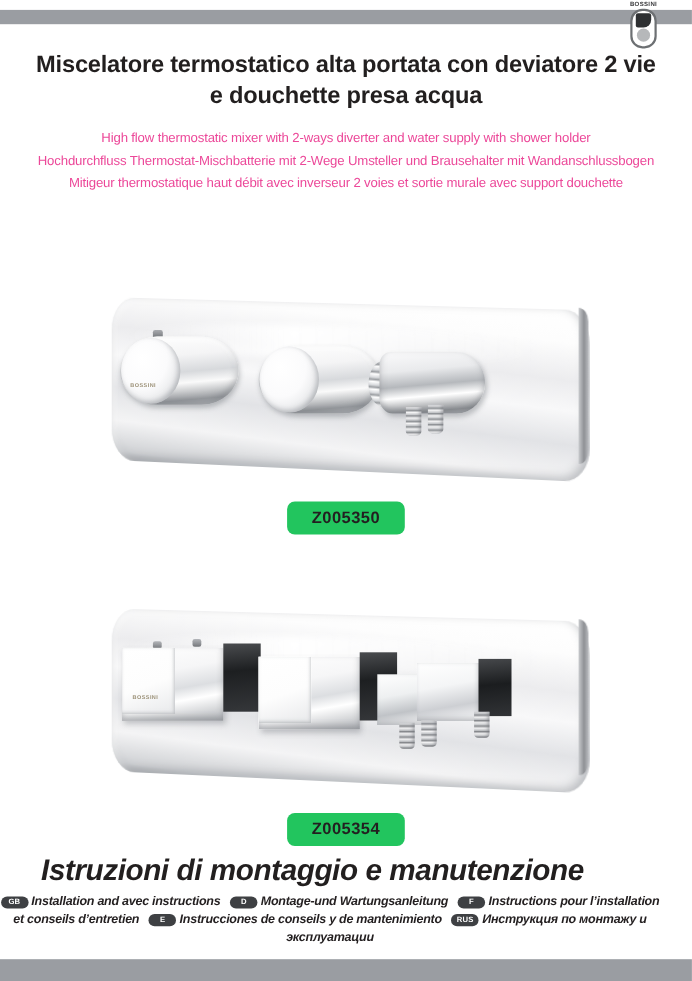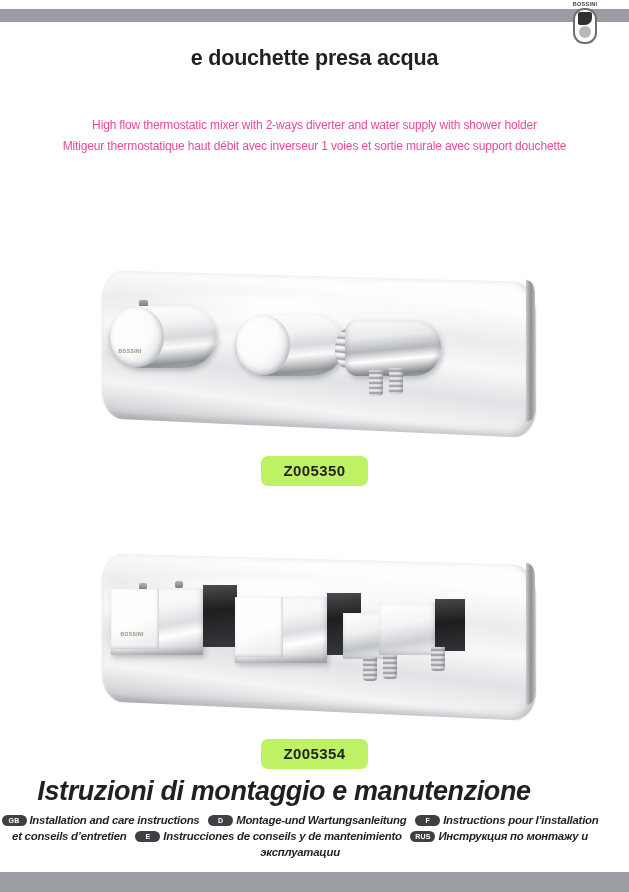--- a/index.html
+++ b/index.html
@@ -312,21 +312,21 @@
     box-shadow: inset -2px 0 3px rgba(110,114,120,0.45);
   }
 
   
   .code-badge {
     position: relative;
     margin: 14px auto 0;
     width: 107px;
     height: 30px;
     border-radius: 7px;
-    background: #bef264;
+    background: #22c55e;
     color: #231f20;
     font-size: 15px;
     font-weight: bold;
     letter-spacing: 0.4px;
     line-height: 30px;
     text-align: center;
   }
 
   
   .footer {
@@ -379,26 +379,28 @@
 
 <div class="brand-logo">
   <div class="brand-wordmark">BOSSINI</div>
   <div class="brand-mark">
     <div class="brand-mark-inner"></div>
     <div class="brand-mark-dot"></div>
   </div>
 </div>
 
 <div class="doc-title">
+  <div>Miscelatore termostatico alta portata con deviatore 2 vie</div>
   <div>e douchette presa acqua</div>
 </div>
 
 <div class="subtitles">
   <div class="sub-line">High flow thermostatic mixer with 2-ways diverter and water supply with shower holder</div>
-  <div class="sub-line">Mitigeur thermostatique haut débit avec inverseur 1 voies et sortie murale avec support douchette</div>
+  <div class="sub-line">Hochdurchfluss Thermostat-Mischbatterie mit 2-Wege Umsteller und Brausehalter mit Wandanschlussbogen</div>
+  <div class="sub-line">Mitigeur thermostatique haut débit avec inverseur 2 voies et sortie murale avec support douchette</div>
 </div>
 
 <div class="product-figure one">
   <div class="product-photo">
     <div class="plate"></div>
     <div class="plate-sheen"></div>
     <div class="plate-edge"></div>
 
     <div class="knob-pin"></div>
     <div class="knob-round temp">
@@ -451,19 +453,19 @@
     <div class="sq-thread t3">
         <i></i>
       </div>
   </div>
   <div class="code-badge">Z005354</div>
 </div>
 
 <div class="footer">
   <div class="footer-title">Istruzioni di montaggio e manutenzione</div>
   <div class="footer-langs">
-    <span class="seg"><span class="lang-badge">GB</span> <span>Installation and care instructions</span></span>
+    <span class="seg"><span class="lang-badge">GB</span> <span>Installation and avec instructions</span></span>
     <span class="seg">&nbsp; <span class="lang-badge">D</span> <span>Montage-und Wartungsanleitung</span></span>
     <span class="seg">&nbsp; <span class="lang-badge">F</span> <span>Instructions pour l’installation et conseils d’entretien</span></span>
     <span class="seg">&nbsp; <span class="lang-badge">E</span> <span>Instrucciones de conseils y de mantenimiento</span></span>
     <span class="seg">&nbsp; <span class="lang-badge">RUS</span> <span>Инструкция по монтажу и эксплуатации</span></span>
   </div>
 </div>
 
 </body></html>

